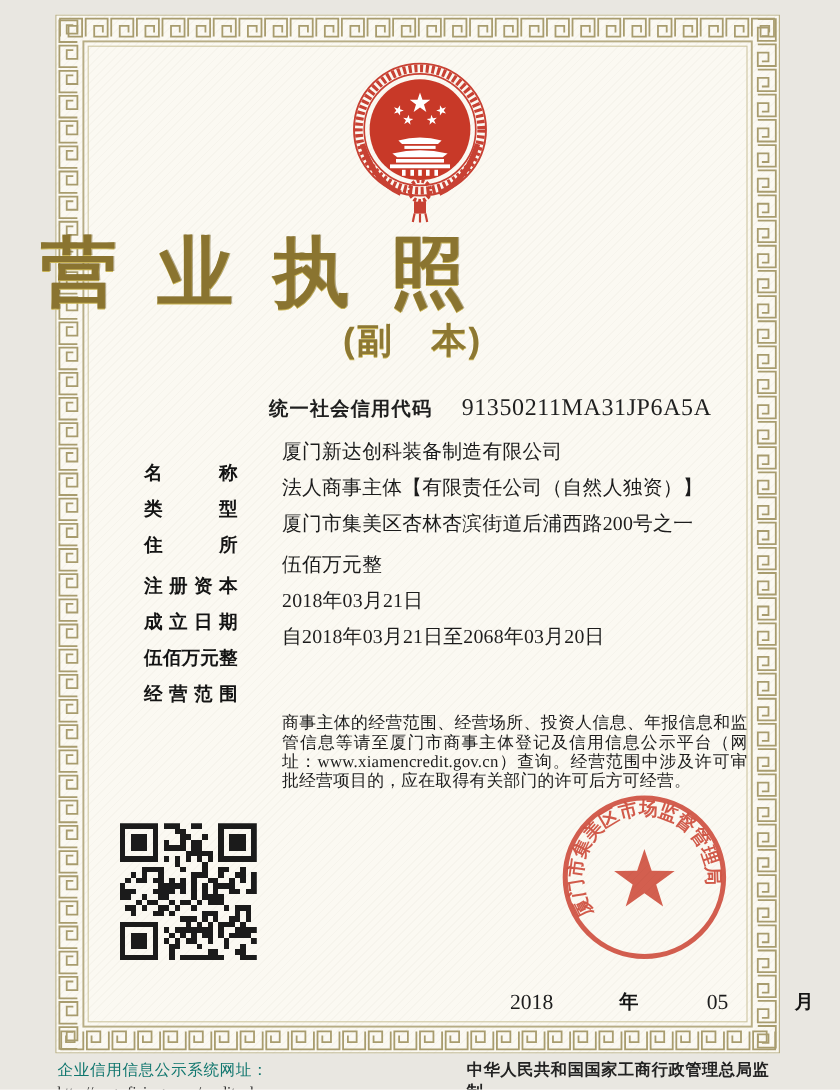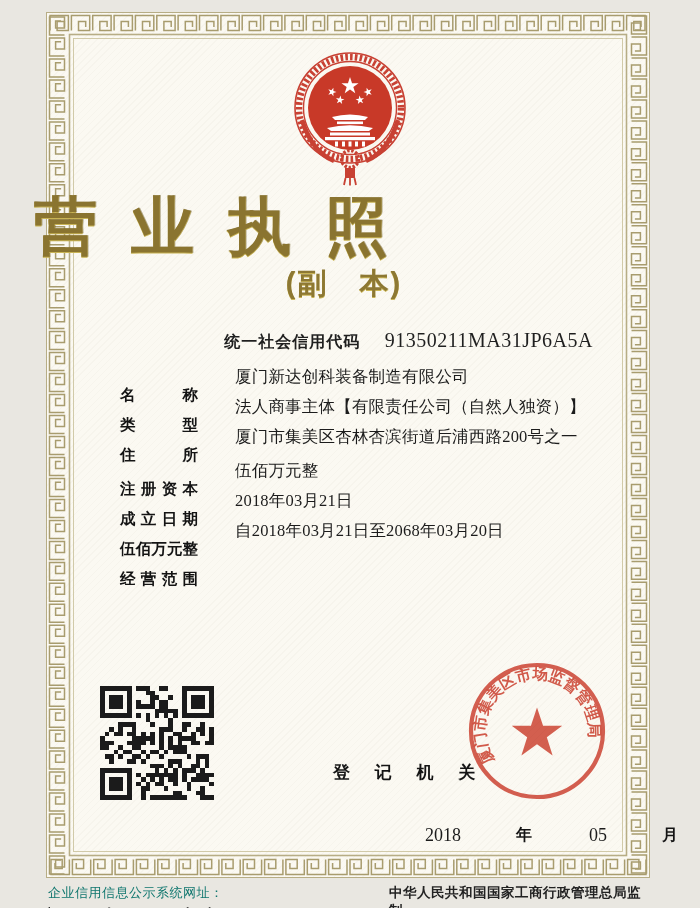--- a/index.html
+++ b/index.html
@@ -181,20 +181,21 @@
     <div class="field-row">
       <div class="field-label">伍佰万元整</div>
       <div class="field-value">自2018年03月21日至2068年03月20日</div>
     </div>
     <div class="field-row">
       <div class="field-label">经营范围</div>
       <div class="field-value"></div>
     </div>
   </div>
 
+  <div class="scope-note">商事主体的经营范围、经营场所、投资人信息、年报信息和监管信息等请至厦门市商事主体登记及信用信息公示平台（网址：www.xiamencredit.gov.cn）查询。经营范围中涉及许可审批经营项目的，应在取得有关部门的许可后方可经营。</div>
 
   <svg class="qr" id="qr" width="114" height="114" viewBox="0 0 114 114" style="shape-rendering:crispEdges">
       <rect x="0.00" y="0.00" width="4.56" height="4.56" fill="#1b1b1b"></rect>
       <rect x="4.56" y="0.00" width="4.56" height="4.56" fill="#1b1b1b"></rect>
       <rect x="9.12" y="0.00" width="4.56" height="4.56" fill="#1b1b1b"></rect>
       <rect x="13.68" y="0.00" width="4.56" height="4.56" fill="#1b1b1b"></rect>
       <rect x="18.24" y="0.00" width="4.56" height="4.56" fill="#1b1b1b"></rect>
       <rect x="22.80" y="0.00" width="4.56" height="4.56" fill="#1b1b1b"></rect>
       <rect x="27.36" y="0.00" width="4.56" height="4.56" fill="#1b1b1b"></rect>
       <rect x="36.48" y="0.00" width="4.56" height="4.56" fill="#1b1b1b"></rect>
@@ -483,21 +484,20 @@
       <rect x="63.84" y="109.44" width="4.56" height="4.56" fill="#1b1b1b"></rect>
       <rect x="68.40" y="109.44" width="4.56" height="4.56" fill="#1b1b1b"></rect>
       <rect x="72.96" y="109.44" width="4.56" height="4.56" fill="#1b1b1b"></rect>
       <rect x="77.52" y="109.44" width="4.56" height="4.56" fill="#1b1b1b"></rect>
       <rect x="82.08" y="109.44" width="4.56" height="4.56" fill="#1b1b1b"></rect>
       <rect x="100.32" y="109.44" width="4.56" height="4.56" fill="#1b1b1b"></rect>
       <rect x="104.88" y="109.44" width="4.56" height="4.56" fill="#1b1b1b"></rect>
       <rect x="109.44" y="109.44" width="4.56" height="4.56" fill="#1b1b1b"></rect>
     </svg>
 
-  <div class="registry-label">登 记 机 关</div>
 
   <svg class="seal" width="170" height="170" viewBox="0 0 170 170">
     <circle cx="85" cy="85" r="66" fill="none" stroke="#cf4130" stroke-width="4.2" opacity="0.93"></circle>
     <use href="#star" xlink:href="#star" transform="translate(85,88) scale(2.95)" fill="#cf4130" opacity="0.92"></use>
     <path id="sealArc" d="M42.4,114.8 A52,52 0 1 1 127.6,114.8" fill="none"></path>
     <text font-size="15.5" font-weight="700" fill="#cf4130" opacity="0.95" font-family="Liberation Sans, DejaVu Sans, sans-serif">
       <textPath href="#sealArc" xlink:href="#sealArc" startOffset="0">厦门市集美区市场监督管理局</textPath>
     </text>
   </svg>
 

